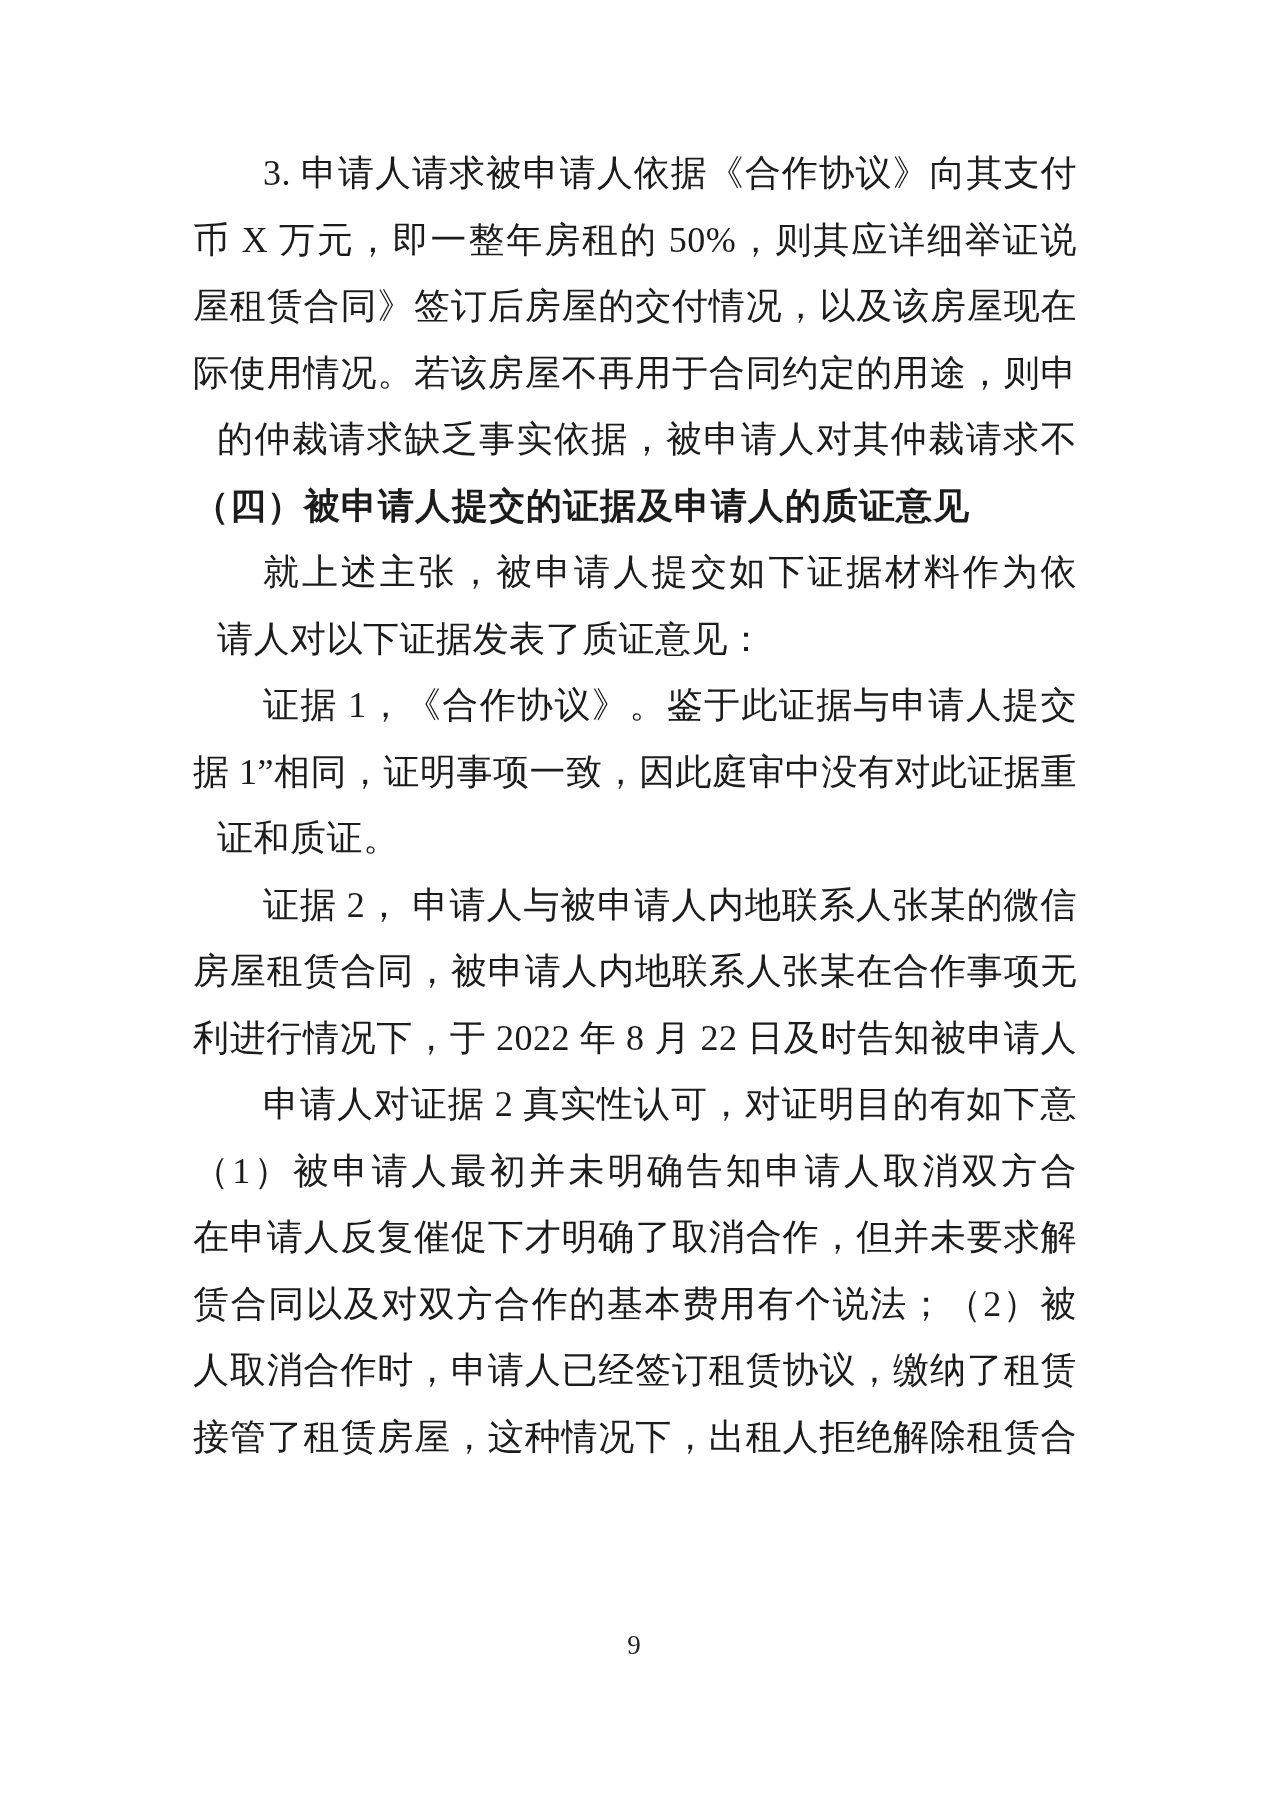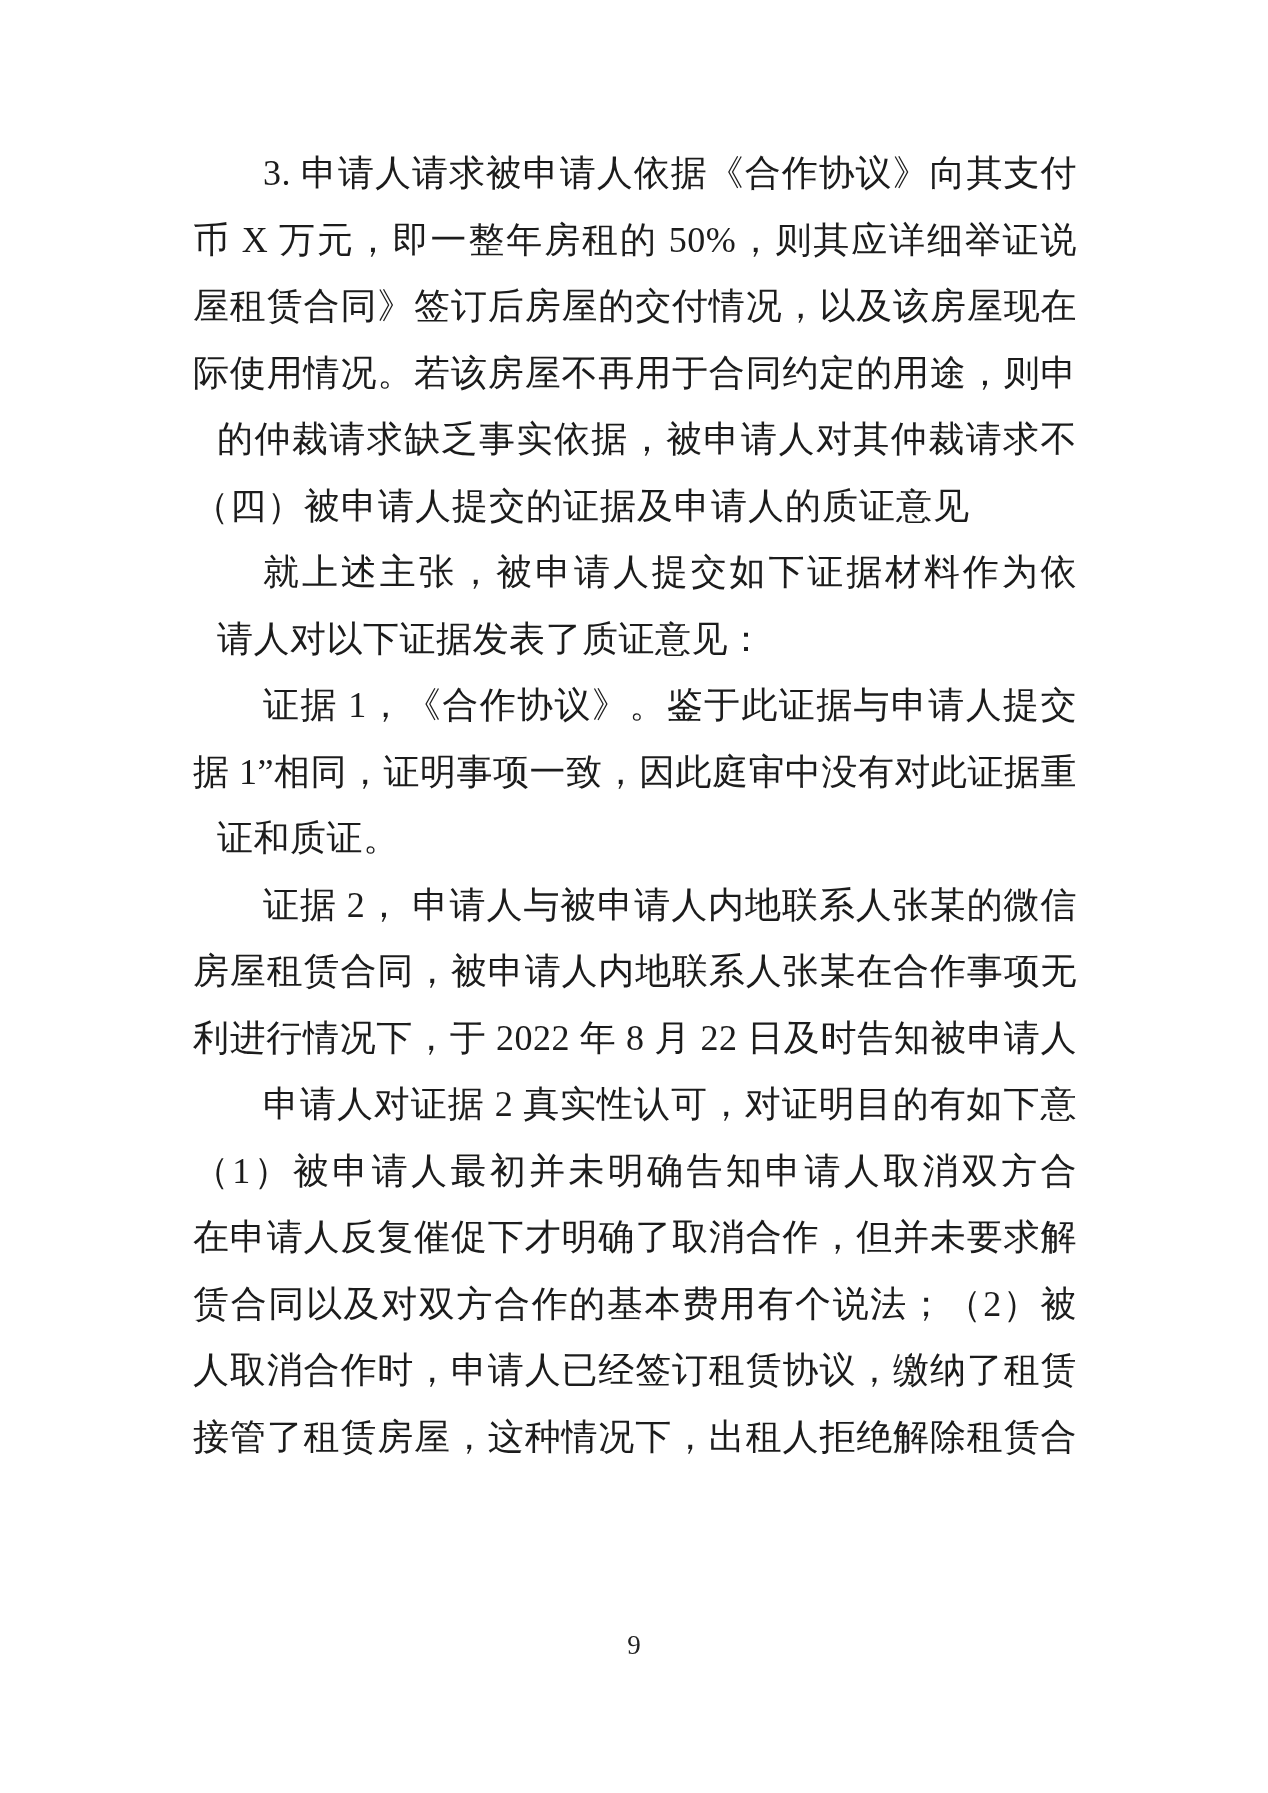--- a/index.html
+++ b/index.html
@@ -24,21 +24,21 @@
     text-align:justify;
     text-align-last:justify;
     text-justify:inter-character;
     letter-spacing:0.5px;
     white-space:normal;
     overflow:hidden;
   }
   .line.indent{ text-indent:70px; }
   .line.par-end{ text-align-last:left;margin-left:24px; }
   .line.heading{
-    font-weight:normal;
+    font-weight:bold;
     text-align-last:left;
     letter-spacing:1px;
   }
   .footer{
     position:absolute;
     top:1628px;
     left:0;
     width:1268px;
     text-align:center;
   }

